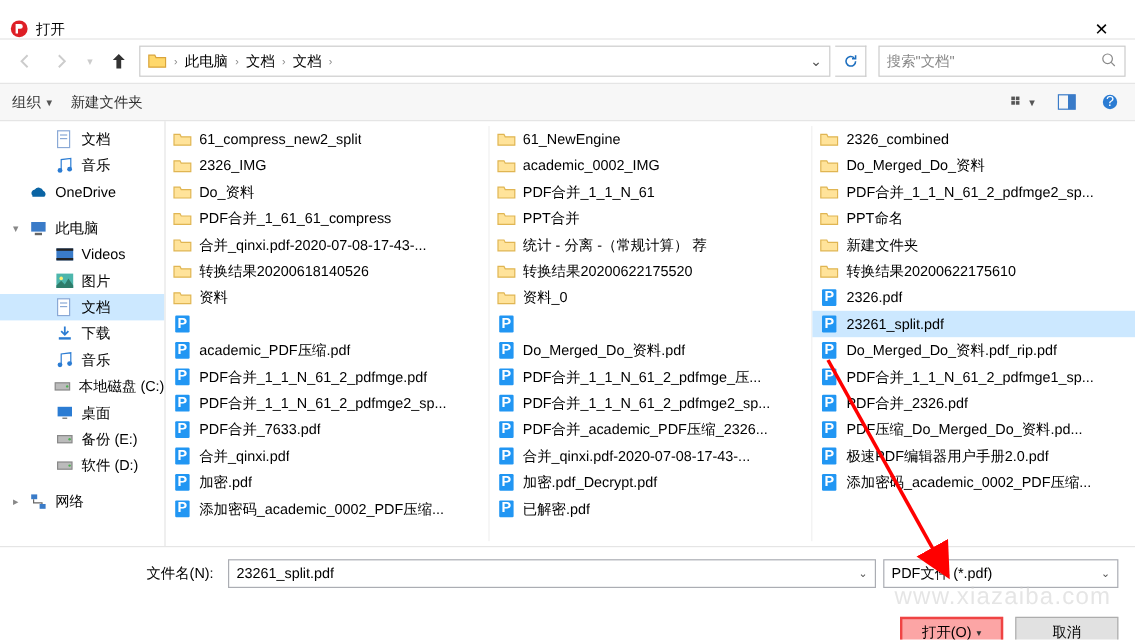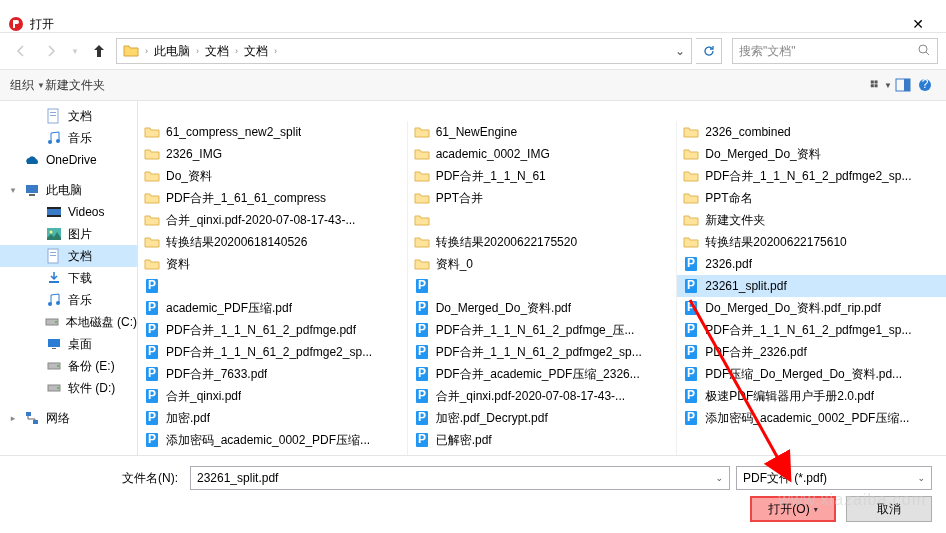--- a/index.html
+++ b/index.html
@@ -13,54 +13,54 @@
 .navbtn.disabled { color: #ccc; }
 .navbtn.up { color: #333; }
 .pathbox { flex: 1; height: 26px; border: 1px solid #ccc; display: flex; align-items: center; padding: 0 2px; background: #fff; }
 .pathbox .seg { padding: 0 4px; display: flex; align-items: center; height: 100%; }
 .pathbox .sep { color: #888; font-size: 9px; padding: 0 2px; }
 .pathbox .spacer { flex: 1; }
 .pathbox .drop { width: 18px; text-align: center; color: #555; }
 .refreshbtn { width: 26px; height: 26px; border: 1px solid #ccc; border-left: none; display: flex; align-items: center; justify-content: center; }
 .searchbox { width: 206px; height: 26px; border: 1px solid #ccc; display: flex; align-items: center; padding: 0 6px; margin-left: 6px; color: #888; }
 .searchbox .ph { flex: 1; }
-.toolbar { height: 32px; border-top: 1px solid #e5e5e5; border-bottom: 1px solid #e5e5e5; background: #f7f7f7; display: flex; align-items: center; padding: 0 10px; }
+.toolbar { height: 32px; border-top: 1px solid #e5e5e5; border-bottom: 1px solid #e5e5e5; background: #f7f7f7; display: flex; align-items: center; padding: 0 10px; gap: 14px; }
 .toolbar .tbtn { display: flex; align-items: center; gap: 3px; color: #333; }
 .toolbar .caret { font-size: 8px; color: #555; }
 .toolbar .spacer { flex: 1; }
 .toolbar .iconbtn { width: 22px; display: flex; align-items: center; justify-content: center; }
 .mainrow { display: flex; height: 354px; }
 .sidebar { width: 138px; border-right: 1px solid #e5e5e5; overflow: hidden; padding: 4px 0; }
 .sbitem { display: flex; align-items: center; height: 22px; padding-left: 8px; gap: 6px; white-space: nowrap; }
 .sbitem.indent1 { padding-left: 30px; }
 .sbitem.selected { background: #cce8ff; }
 .sbitem .exp { width: 10px; font-size: 9px; color: #888; display: inline-block; text-align: center; }
 .sbicon { width: 16px; height: 16px; display: inline-flex; align-items: center; justify-content: center; }
 .filearea { flex: 1; overflow: hidden; padding: 4px 0; }
-.cols { display: flex; height: 100%; margin-top: 16px; }
+.cols { display: flex; height: 100%; }
 .col { flex: 1; min-width: 0; border-right: 1px solid #f0f0f0; }
 .col:last-child { border-right: none; }
 .fitem { display: flex; align-items: center; height: 22px; padding: 0 6px; gap: 6px; white-space: nowrap; overflow: hidden; }
 .fitem.selected { background: #cce8ff; }
 .fitem .lbl { overflow: hidden; text-overflow: ellipsis; }
 .ficon { width: 16px; height: 16px; flex-shrink: 0; }
 .bottombar { border-top: 1px solid #e5e5e5; padding: 10px 14px 12px 14px; position: relative; }
-.row1 { display: flex; align-items: center; gap: 6px; margin-bottom: 6px; }
+.row1 { display: flex; align-items: center; gap: 6px; margin-bottom: 24px; }
 .row1 .lbl { width: 170px; text-align: right; padding-right: 6px; }
 .fileinput { flex: 1; height: 24px; border: 1px solid #abadb3; padding: 0 6px; display: flex; align-items: center; }
 .fileinput .drop { margin-left: auto; font-size: 9px; color: #555; }
 .filterbox { width: 196px; height: 24px; border: 1px solid #abadb3; display: flex; align-items: center; padding: 0 6px; }
 .filterbox .drop { margin-left: auto; font-size: 9px; color: #555; }
 .row2 { display: flex; justify-content: flex-end; gap: 10px; align-items: center; }
 .btn { width: 86px; height: 26px; border: 1px solid #adadad; background: #e1e1e1; display: flex; align-items: center; justify-content: center; }
 .btn.primary { border: 2px solid #ef4444; background: #fca5a5; }
 .btn .drop { font-size: 8px; margin-left: 4px; color: #333; }
 
 .arrow-svg { position: absolute; left: 660px; top: 290px; pointer-events: none; }
-.watermark { position: absolute; right: 20px; bottom: 24px; font-size: 16px; color: #ccc; opacity: 0.5; letter-spacing: 1px; pointer-events: none; }
+.watermark { position: absolute; right: 20px; bottom: 24px; font-size: 20px; color: #ccc; opacity: 0.5; letter-spacing: 1px; pointer-events: none; }
 </style>
 </head>
 <body>
 
 <div class="titlebar">
   <span class="appicon">
     <svg viewBox="0 0 16 16">
         <circle cx="8" cy="8" r="7" fill="#de1f26"></circle>
         <path d="M5 4h4a2 2 0 0 1 0 4H7v4H5z" fill="#fff"></path>
       </svg>
@@ -423,20 +423,21 @@
           <div class="fitem">
             <span class="ficon"><svg width="16" height="16" viewBox="0 0 16 16">
                 <path d="M1 4h5l1 2h8v7H1z" fill="#ffe39a" stroke="#e0b552"></path>
               </svg></span>
             <span class="lbl">PPT合并</span>
           </div>
           <div class="fitem">
             <span class="ficon"><svg width="16" height="16" viewBox="0 0 16 16">
                 <path d="M1 4h5l1 2h8v7H1z" fill="#ffe39a" stroke="#e0b552"></path>
               </svg></span>
+            <span class="lbl">统计 - 分离 -（常规计算） 荐</span>
           </div>
           <div class="fitem">
             <span class="ficon"><svg width="16" height="16" viewBox="0 0 16 16">
                 <path d="M1 4h5l1 2h8v7H1z" fill="#ffe39a" stroke="#e0b552"></path>
               </svg></span>
             <span class="lbl">转换结果20200622175520</span>
           </div>
           <div class="fitem">
             <span class="ficon"><svg width="16" height="16" viewBox="0 0 16 16">
                 <path d="M1 4h5l1 2h8v7H1z" fill="#ffe39a" stroke="#e0b552"></path>

